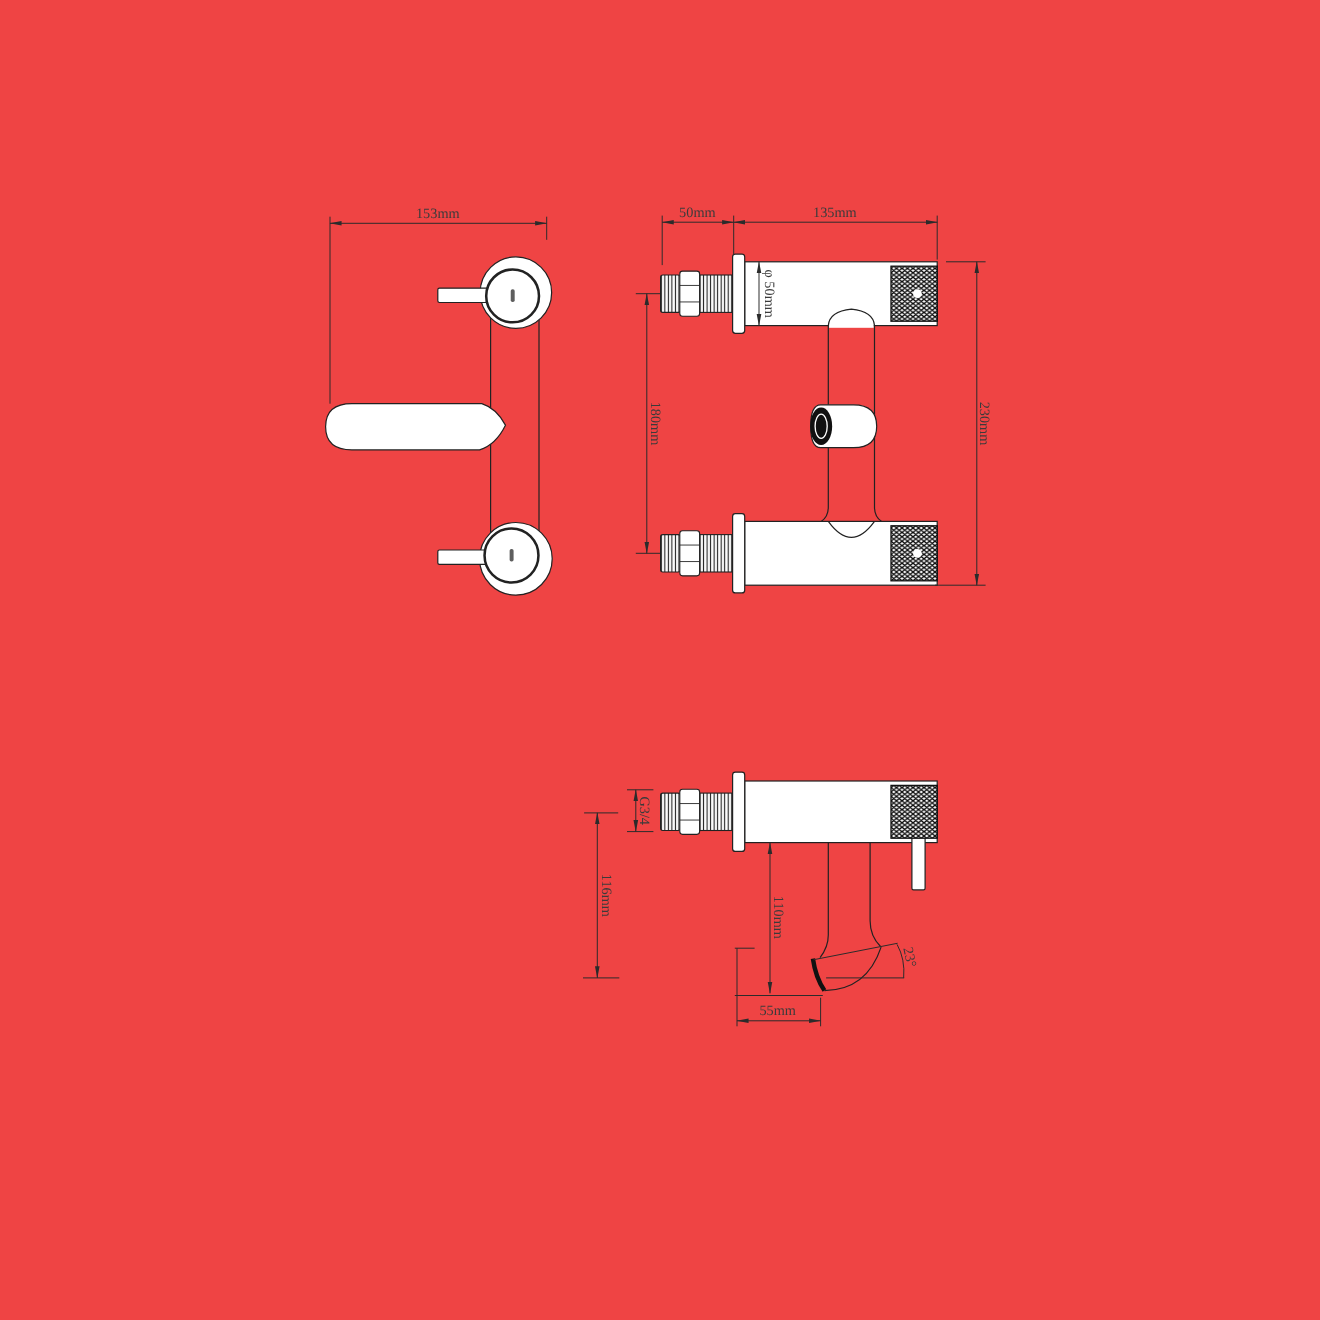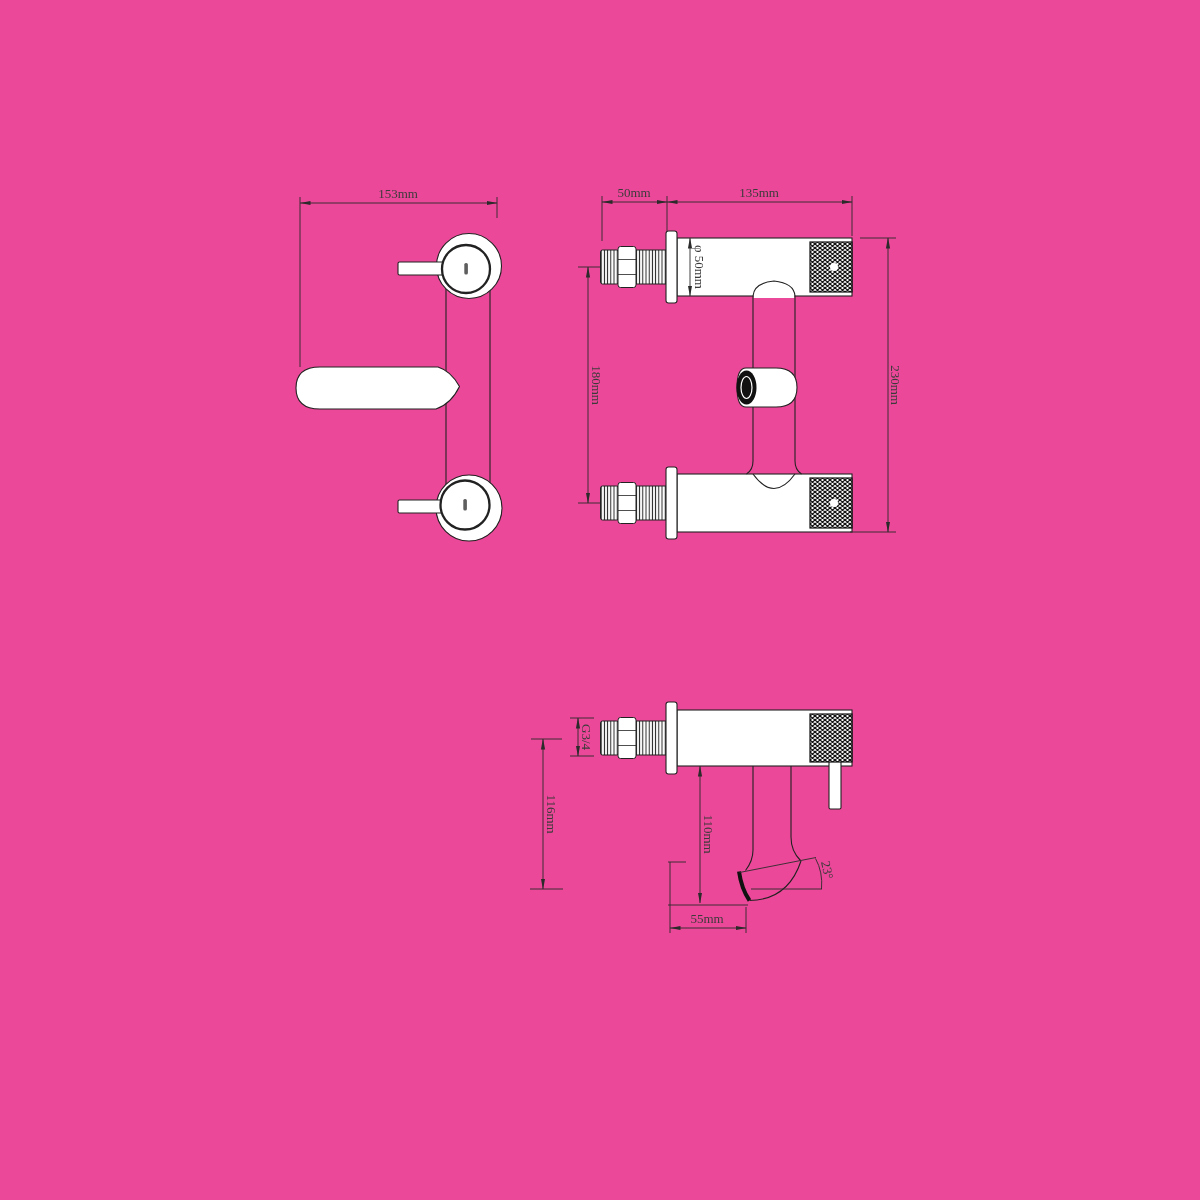--- a/index.html
+++ b/index.html
@@ -1,16 +1,16 @@
 <!DOCTYPE html>
 <html><head>
 <meta charset="utf-8">
 <style>
   html,body{margin:0;padding:0;background:#fff;}
-  #canvas{position:relative;width:1200px;height:1200px;background:#ec4899;overflow:hidden;}
+  #canvas{position:relative;width:1200px;height:1200px;background:#ef4444;overflow:hidden;}
   svg text{font-family:"Liberation Serif","DejaVu Serif",serif;font-size:13px;fill:#3b3b3b;}
   .dim{stroke:#2b2b2b;stroke-width:0.9;fill:none;}
   .g1{stroke:#222;stroke-width:1.1;fill:none;}
   .gw{fill:#ffffff;stroke:#222;stroke-width:1.1;}
   .thick{stroke:#222;stroke-width:2.3;fill:#fff;}
 </style>
 </head>
 <body>
 
 <div id="canvas">

